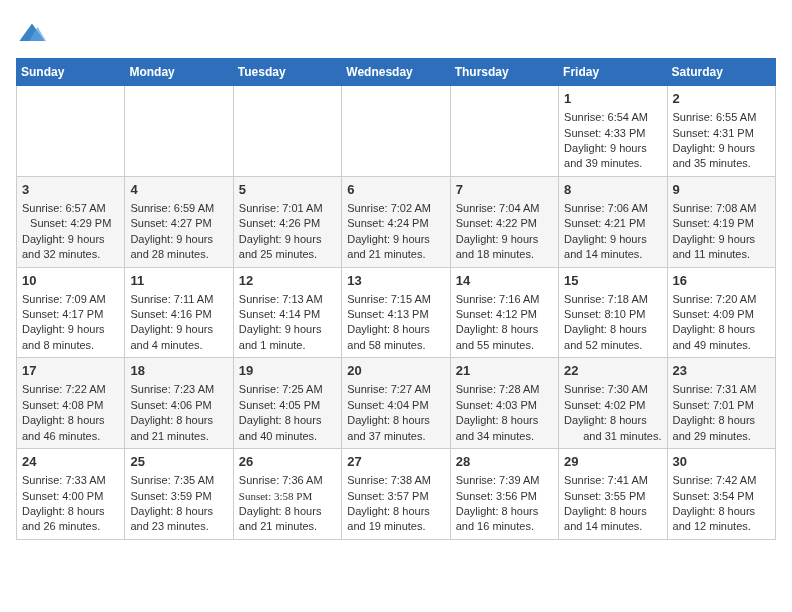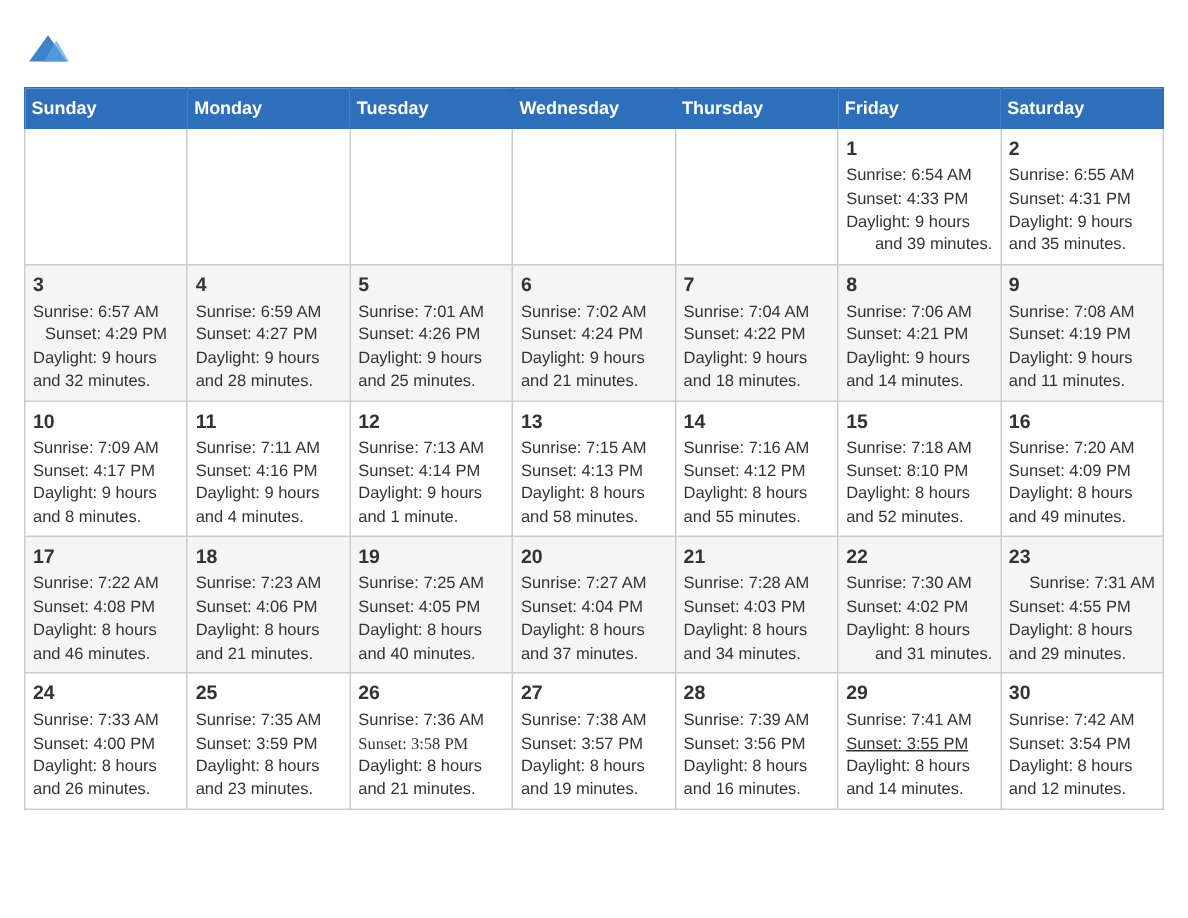--- a/index.html
+++ b/index.html
@@ -133,21 +133,21 @@
         <td class="empty-cell">&nbsp;</td>
         <td class="empty-cell">&nbsp;</td>
         <td class="empty-cell">&nbsp;</td>
         <td class="empty-cell">&nbsp;</td>
         <td class="empty-cell">&nbsp;</td>
         <td>
           <span class="day-number">1</span>
           <span style="display: block;">Sunrise: 6:54 AM</span>
           <span style="display: block;">Sunset: 4:33 PM</span>
           <span style="display: block;">Daylight: 9 hours</span>
-          <span style="display: block; text-align: right;">and 39 minutes.</span>
+          <span style="display: block;">and 39 minutes.</span>
         </td>
         <td>
           <span class="day-number">2</span>
           <span style="display: block;">Sunrise: 6:55 AM</span>
           <span style="display: block;">Sunset: 4:31 PM</span>
           <span style="display: block;">Daylight: 9 hours</span>
           <span style="display: block;">and 35 minutes.</span>
         </td>
       </tr>
       <tr class="row-2">
@@ -290,22 +290,22 @@
         </td>
         <td>
           <span class="day-number">22</span>
           <span style="display: block;">Sunrise: 7:30 AM</span>
           <span style="display: block;">Sunset: 4:02 PM</span>
           <span style="display: block;">Daylight: 8 hours</span>
           <span style="display: block; text-align: right;">and 31 minutes.</span>
         </td>
         <td>
           <span class="day-number">23</span>
-          <span style="display: block; text-align: right;">Sunrise: 7:31 AM</span>
-          <span style="display: block;">Sunset: 4:55 PM</span>
+          <span style="display: block;">Sunrise: 7:31 AM</span>
+          <span style="display: block;">Sunset: 7:01 PM</span>
           <span style="display: block;">Daylight: 8 hours</span>
           <span style="display: block;">and 29 minutes.</span>
         </td>
       </tr>
       <tr class="row-5">
         <td>
           <span class="day-number">24</span>
           <span style="display: block;">Sunrise: 7:33 AM</span>
           <span style="display: block;">Sunset: 4:00 PM</span>
           <span style="display: block;">Daylight: 8 hours</span>
@@ -335,21 +335,21 @@
         <td>
           <span class="day-number">28</span>
           <span style="display: block;">Sunrise: 7:39 AM</span>
           <span style="display: block;">Sunset: 3:56 PM</span>
           <span style="display: block;">Daylight: 8 hours</span>
           <span style="display: block;">and 16 minutes.</span>
         </td>
         <td>
           <span class="day-number">29</span>
           <span style="display: block;">Sunrise: 7:41 AM</span>
-          <span style="display: block; text-decoration: underline;">Sunset: 3:55 PM</span>
+          <span style="display: block;">Sunset: 3:55 PM</span>
           <span style="display: block;">Daylight: 8 hours</span>
           <span style="display: block;">and 14 minutes.</span>
         </td>
         <td>
           <span class="day-number">30</span>
           <span style="display: block;">Sunrise: 7:42 AM</span>
           <span style="display: block;">Sunset: 3:54 PM</span>
           <span style="display: block;">Daylight: 8 hours</span>
           <span style="display: block;">and 12 minutes.</span>
         </td>

